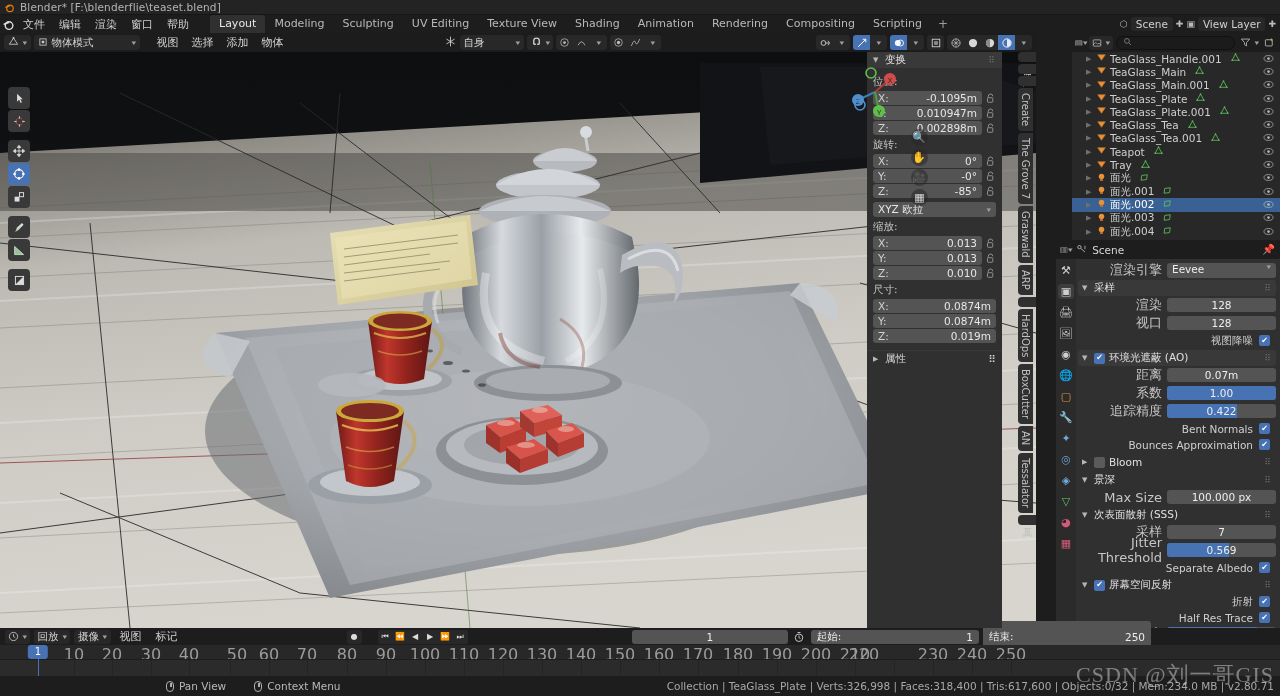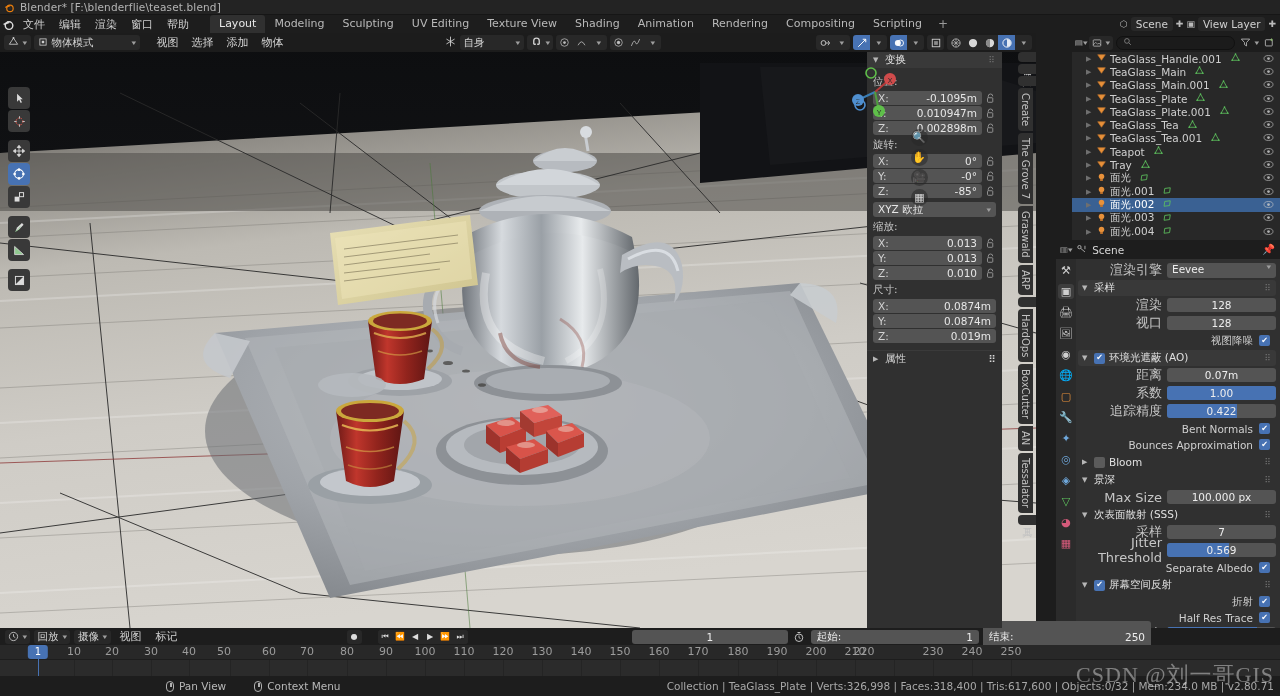--- a/index.html
+++ b/index.html
@@ -132,21 +132,21 @@
   .chk-row { display:flex; align-items:center; justify-content:flex-end; gap:6px; height:15px;
      font-size:10.5px; color:#cfcfcf; padding-right:6px; margin-bottom:1px;}
 
   
   .timeline { position:absolute; left:0; top:628px; width:1280px; height:48px; background:#282828; }
   .tl-header { height:17px; background:#1d1d1d; display:flex; align-items:center; gap:4px; padding:0 5px; }
   .tl-pb-btn { width:15px; height:14px; background:#282828; display:flex; align-items:center;
      justify-content:center; color:#ddd; font-size:8px; }
   .tl-grp { display:flex; background:#282828; border-radius:3px; overflow:hidden; }
   .tl-scale { position:relative; height:14px; background:#282828; }
-  .tick { position:absolute; top:0; font-size:11px; color:#9c9c9c; transform:translateX(-50%); }
+  .tick { position:absolute; top:0; font-size:16px; color:#9c9c9c; transform:translateX(-50%); }
   .tl-track { position:absolute; left:0; top:31px; width:1280px; height:17px; background:#2b2b2b;
      border-top:1px solid #1d1d1d; }
   .tl-grid { position:absolute; top:0; bottom:0; width:1px; background:#242424; }
   .playhead { position:absolute; top:17px; bottom:0; width:1px; background:#4772b3; }
   .playhead-lbl { position:absolute; top:17px; transform:translateX(-50%); background:#4772b3;
      color:#fff; font-size:10px; border-radius:3px; padding:1px 7px; line-height:12px; }
 
   
   .statusbar { position:absolute; left:0; top:676px; width:1280px; height:20px; background:#1d1d1d;
      display:flex; align-items:center; padding:0 6px; font-size:10.5px; color:#b8b8b8; }
@@ -1288,21 +1288,21 @@
         <span class="t">结束:</span>
         <span class="t">250</span>
       </span>
       <div style="width:120px"></div>
     </div>
     <div class="tl-scale">
         <span class="tick" style="left: 74px;">10</span>
         <span class="tick" style="left: 112px;">20</span>
         <span class="tick" style="left: 151px;">30</span>
         <span class="tick" style="left: 189px;">40</span>
-        <span class="tick" style="left: 224px;">50</span>
+        <span class="tick" style="left: 237px;">50</span>
         <span class="tick" style="left: 269px;">60</span>
         <span class="tick" style="left: 307px;">70</span>
         <span class="tick" style="left: 347px;">80</span>
         <span class="tick" style="left: 386px;">90</span>
         <span class="tick" style="left: 425px;">100</span>
         <span class="tick" style="left: 464px;">110</span>
         <span class="tick" style="left: 503px;">120</span>
         <span class="tick" style="left: 542px;">130</span>
         <span class="tick" style="left: 581px;">140</span>
         <span class="tick" style="left: 620px;">150</span>

